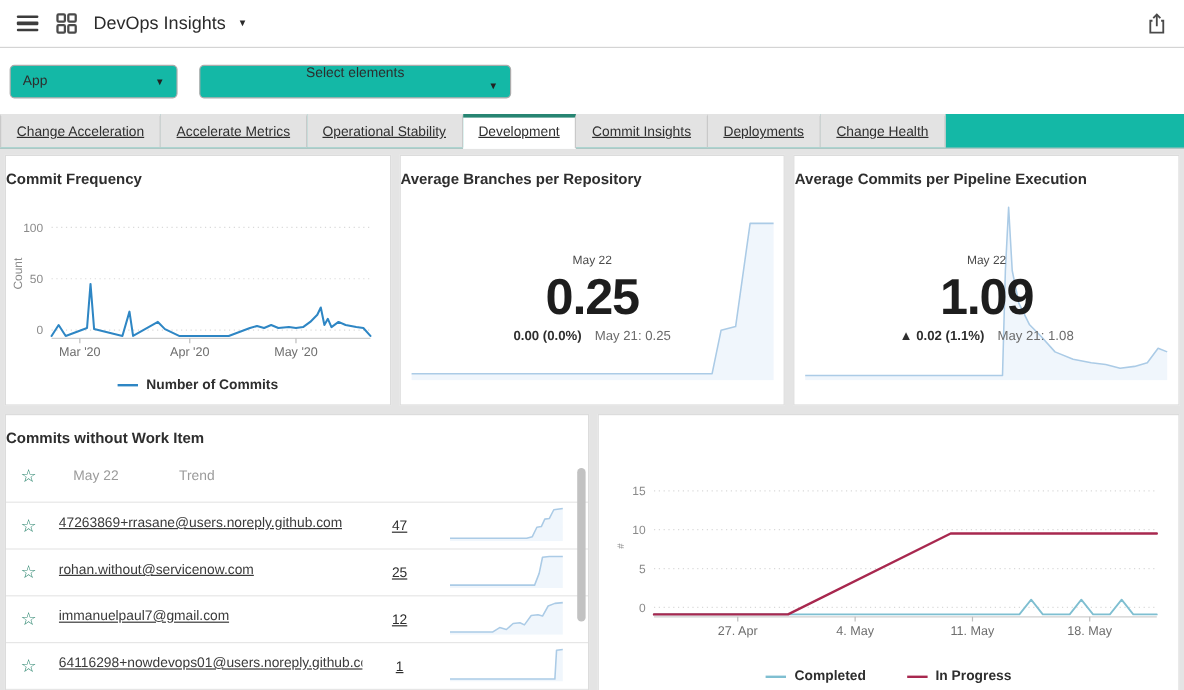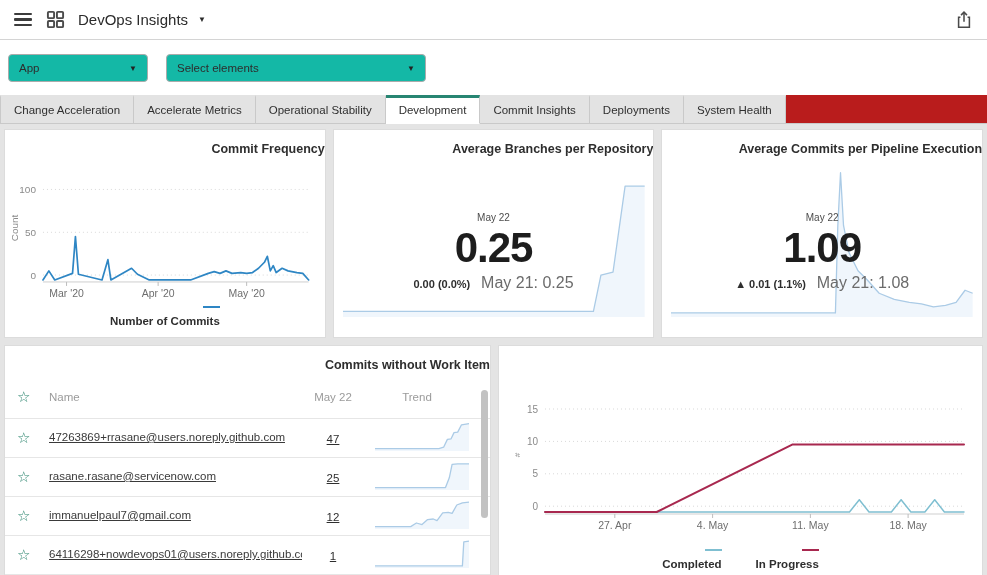--- a/index.html
+++ b/index.html
@@ -13,53 +13,53 @@
   .appgrid{cursor:pointer;margin-right:13px;display:flex;align-items:center;}
   .tb-title{font-size:15px;color:#2b2b2b;cursor:pointer;}
   .tb-caret{font-size:8px;color:#2b2b2b;margin-left:10px;cursor:pointer;}
   .share{margin-left:auto;cursor:pointer;display:flex;align-items:center;}
 
   
   .filterbar{background:#fff;padding:14px 8px 13px 8px;display:flex;gap:18px;}
   .select{height:26px;border:1px solid #ababab;border-radius:4px;background:#14b8a6;display:flex;align-items:center;padding:0 10px;font-size:11.5px;color:#2d2d2d;cursor:pointer;}
   .select .car{margin-left:auto;font-size:8px;color:#222;padding-left:10px;}
   .sel-app{width:118px;}
-  .sel-elems{width:238px;}
-
-  
-  .tabbar{background:#b91c1c;display:flex;align-items:flex-end;border-bottom:1px solid #c9c9c9;}
+  .sel-elems{width:238px;flex-direction:column;}
+
+  
+  .tabbar{background:#14b8a6;display:flex;align-items:flex-end;border-bottom:1px solid #c9c9c9;text-decoration:underline;}
   .tab{background:#e3e3e3;border-right:1px solid #c9c9c9;border-top:2px solid transparent;padding:0 13px;height:26px;line-height:26px;font-size:11.5px;color:#2f2f2f;cursor:pointer;white-space:nowrap;}
   .tab:first-child{border-left:1px solid #c9c9c9;}
   .tab.active{background:#fff;border-top:3px solid #278572;height:25px;line-height:24px;margin-bottom:-1px;border-bottom:1px solid #fff;}
 
   
   .dash{padding:5px 4px 0 4px;display:flex;flex-direction:column;gap:7px;}
   .row{display:flex;gap:7px;}
   .card{background:#fff;border:1px solid #dcdcdc;position:relative;overflow:hidden;box-sizing:border-box;}
   .r1 .card{flex:1 1 0;height:209px;}
   .r2{height:240px;}
   .card-commits{width:487px;flex:none;}
   .card-workitems{flex:1 1 0;}
   .r2 .card{height:240px;}
-  .card-title{text-align:right;font-size:12.5px;font-weight:700;color:#2e2e2e;padding-top:12px;position:relative;z-index:3;}
+  .card-title{text-align:left;font-size:12.5px;font-weight:700;color:#2e2e2e;padding-top:12px;position:relative;z-index:3;}
 
   .chart-cf{position:absolute;left:4px;right:10px;top:36px;height:136px;}
   .legend{position:absolute;left:0;right:0;bottom:10px;display:flex;justify-content:center;gap:34px;z-index:3;}
-  .legend-item{display:flex;align-items:flex-end;gap:7px;cursor:pointer;flex-direction:column;}
+  .legend-item{display:flex;align-items:center;gap:7px;cursor:pointer;}
   .legend-item .sw{width:17px;height:2.5px;display:inline-block;}
   .legend-item .lb{font-size:11.5px;font-weight:700;color:#2e2e2e;}
 
   
   .kpi-bg{position:absolute;left:8px;right:8px;top:34px;bottom:20px;z-index:1;}
   .kpi-overlay{position:absolute;left:0;right:0;top:82px;text-align:center;z-index:2;}
   .kpi-date{font-size:10px;color:#4c4c4c;margin-bottom:3px;}
   .kpi-value{font-size:42px;font-weight:600;color:#1d1d1d;line-height:1.05;letter-spacing:-1px;}
   .kpi-sub{margin-top:4px;font-size:10px;}
   .kpi-delta{font-weight:700;font-size:11px;color:#2e2e2e;margin-top:14px;}
-  .kpi-prev{color:#6b6b6b;margin-left:8px;font-size:16px;text-align:right;}
+  .kpi-prev{color:#6b6b6b;margin-left:8px;font-size:11px;text-align:right;}
 
   
   .thead{display:flex;align-items:center;height:42px;margin-top:4px;padding:0 20px 0 12px;color:#9b9b9b;font-size:11.5px;}
   .trow{display:flex;align-items:center;height:38px;border-top:1px solid #e6e6e6;padding:0 20px 0 12px;}
   .c-star{width:32px;flex:none;}
   .star{color:#2e8770;font-size:15px;cursor:pointer;}
   .c-name{flex:1 1 auto;min-width:0;}
   .c-val{width:62px;flex:none;text-align:center;}
   .c-trend{width:106px;flex:none;text-align:center;}
   .email{font-size:11.5px;color:#3a3a3a;text-decoration:underline;cursor:pointer;white-space:nowrap;overflow:hidden;display:inline-block;max-width:100%;}
@@ -113,21 +113,21 @@
   </div>
 </div>
 
 <div class="tabbar">
   <div class="tab">Change Acceleration</div>
   <div class="tab">Accelerate Metrics</div>
   <div class="tab">Operational Stability</div>
   <div class="tab active">Development</div>
   <div class="tab">Commit Insights</div>
   <div class="tab">Deployments</div>
-  <div class="tab">System Health</div>
+  <div class="tab">Change Health</div>
 </div>
 
 <div class="dash">
 
   <div class="row r1">
 
     <div class="card">
       <div class="card-title">Commit Frequency</div>
       <div class="chart-cf"><svg viewBox="0 0 306 136" width="100%" height="100%">
             <line x1="34" x2="300" y1="109.1" y2="109.1" stroke="#d9d9d9" stroke-width="1" stroke-dasharray="1 3"></line>
@@ -173,50 +173,49 @@
     <div class="card">
       <div class="card-title">Average Commits per Pipeline Execution</div>
       <div class="kpi-bg"><svg viewBox="0 0 304 153" width="100%" height="100%">
             <path d="M1.0,149.0L165.6,149.0L168.0,61.4L170.7,8.6L173.7,61.4L179.2,88.6L188.2,106.7L197.3,115.8L209.4,129.3L224.5,135.4L239.6,138.4L251.7,139.9L263.7,142.9L275.8,141.4L286.4,138.4L295.4,126.3L303.0,129.3L303,153L1,153Z" fill="#f0f6fc" stroke="none"></path>
             <path d="M1.0,149.0L165.6,149.0L168.0,61.4L170.7,8.6L173.7,61.4L179.2,88.6L188.2,106.7L197.3,115.8L209.4,129.3L224.5,135.4L239.6,138.4L251.7,139.9L263.7,142.9L275.8,141.4L286.4,138.4L295.4,126.3L303.0,129.3" fill="none" stroke="#abcbe6" stroke-width="1.3" stroke-linejoin="round"></path>
           </svg></div>
       <div class="kpi-overlay">
         <div class="kpi-date">May 22</div>
         <div class="kpi-value">1.09</div>
         <div class="kpi-sub">
-          <span class="kpi-delta">▲ 0.01 (1.1%)</span>
+          <span class="kpi-delta">▲ 0.02 (1.1%)</span>
           <span class="kpi-prev">May 21: 1.08</span>
         </div>
       </div>
     </div>
   </div>
 
   <div class="row r2">
 
     <div class="card card-commits">
       <div class="card-title">Commits without Work Item</div>
       <div class="thead">
         <span class="c-star"><span class="star">☆</span></span>
-        <span class="c-name">Name</span>
         <span class="c-val">May 22</span>
         <span class="c-trend">Trend</span>
       </div>
 
       <div class="trow">
         <span class="c-star"><span class="star">☆</span></span>
         <span class="c-name"><span class="email">47263869+rrasane@users.noreply.github.com</span></span>
         <span class="c-val"><span class="val">47</span></span>
         <span class="c-trend"><span class="spark" style="display:inline-block"><svg viewBox="0 0 96 30" width="100%" height="100%">
                 <path d="M1.0,27.6L64.9,27.6L69.6,26.2L73.4,18.4L77.1,17.8L80.0,11.6L83.7,11.1L87.5,3.8L95.0,2.7L95,30L1,30Z" fill="#f0f6fc" stroke="none"></path>
                 <path d="M1.0,27.6L64.9,27.6L69.6,26.2L73.4,18.4L77.1,17.8L80.0,11.6L83.7,11.1L87.5,3.8L95.0,2.7" fill="none" stroke="#abcbe6" stroke-width="1.3" stroke-linejoin="round"></path>
               </svg></span></span>
       </div>
       <div class="trow">
         <span class="c-star"><span class="star">☆</span></span>
-        <span class="c-name"><span class="email">rasane.rasane@servicenow.com</span></span>
+        <span class="c-name"><span class="email">rohan.without@servicenow.com</span></span>
         <span class="c-val"><span class="val">25</span></span>
         <span class="c-trend"><span class="spark" style="display:inline-block"><svg viewBox="0 0 96 30" width="100%" height="100%">
                 <path d="M1.0,27.6L71.5,27.6L75.3,17.8L78.1,4.4L83.7,3.8L95.0,3.8L95,30L1,30Z" fill="#f0f6fc" stroke="none"></path>
                 <path d="M1.0,27.6L71.5,27.6L75.3,17.8L78.1,4.4L83.7,3.8L95.0,3.8" fill="none" stroke="#abcbe6" stroke-width="1.3" stroke-linejoin="round"></path>
               </svg></span></span>
       </div>
       <div class="trow">
         <span class="c-star"><span class="star">☆</span></span>
         <span class="c-name"><span class="email">immanuelpaul7@gmail.com</span></span>
         <span class="c-val"><span class="val">12</span></span>

